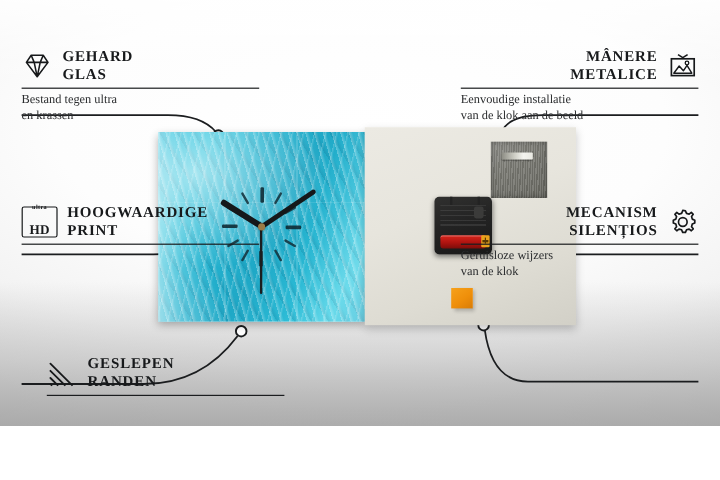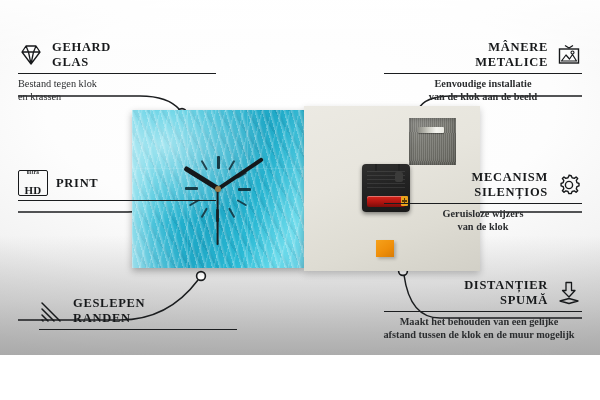--- a/index.html
+++ b/index.html
@@ -113,21 +113,21 @@
     font-size:12.5px;letter-spacing:.7px;color:#17191b;line-height:14.5px;
     text-transform:uppercase;font-weight:700;
   }
   .callout .rule{height:1.4px;background:#1b1d1f;margin-top:4px;}
   .callout .desc{font-size:10.3px;line-height:12.6px;color:#2b2d2f;margin-top:4px;}
   .callout.left .head{justify-content:flex-start;}
   .callout.left .title{text-align:left;}
   .callout.left .desc{text-align:left;}
   .callout.right .head{justify-content:flex-end;flex-direction:row;}
   .callout.right .title{text-align:right;}
-  .callout.right .desc{text-align:center;font-weight:bold;}
+  .callout.right .desc{text-align:left;}
   .ico{width:26px;height:26px;flex:0 0 26px;display:block;}
   .ico svg{display:block;width:26px;height:26px;}
 
   .hd-box{
     width:28px;height:24px;flex:0 0 28px;border:1.6px solid #17191b;border-radius:2px;
     display:flex;flex-direction:column;align-items:center;justify-content:center;line-height:1;gap:10px;
   }
   .hd-box .u{font-size:5.2px;letter-spacing:.3px;font-weight:700;color:#17191b;}
   .hd-box .h{font-size:11px;font-weight:700;letter-spacing:.2px;color:#17191b;margin-top:.5px;}
 
@@ -231,32 +231,33 @@
             <path d="M4 10 L8 4 H18 L22 10 L13 22 Z M4 10 H22 M8 4 L10.5 10 L13 22 M18 4 L15.5 10 L13 22 M10.5 10 H15.5" fill="none" stroke="#17191b" stroke-width="1.3" stroke-linejoin="round"></path>
           </svg>
       </span>
       <div>
         <div class="title">GEHARD</div>
         <div class="title">GLAS</div>
       </div>
     </div>
     <div class="rule"></div>
     <div class="desc">
-      <div>Bestand tegen klok</div>
+      <div>Bestand tegen ultra</div>
       <div>en krassen</div>
     </div>
   </div>
 
   <div class="callout left" id="c-print">
     <div class="head">
       <span class="hd-box">
         <span class="u">ultra</span>
         <span class="h">HD</span>
       </span>
       <div>
+        <div class="title">HOOGWAARDIGE</div>
         <div class="title">PRINT</div>
       </div>
     </div>
     <div class="rule"></div>
   </div>
 
   <div class="callout left" id="c-edges">
     <div class="head">
       <span class="ico">
         <svg viewBox="0 0 26 26">
@@ -311,33 +312,14 @@
         </svg>
       </span>
     </div>
     <div class="rule"></div>
     <div class="desc">
       <div>Geruisloze wijzers</div>
       <div>van de klok</div>
     </div>
   </div>
 
-  <div class="callout right" id="c-spacer">
-    <div class="head">
-      <div>
-        <div class="title">DISTANȚIER</div>
-        <div class="title">SPUMĂ</div>
-      </div>
-      <span class="ico">
-        <svg viewBox="0 0 26 26">
-          <path d="M10.5 2.5 h5 v8 h3.5 L13 17 L6.5 10.5 H10 v-8 Z" fill="none" stroke="#17191b" stroke-width="1.3" stroke-linejoin="round"></path>
-          <path d="M13 18.5 L22 21 L13 23.5 L4 21 Z" fill="none" stroke="#17191b" stroke-width="1.3" stroke-linejoin="round"></path>
-        </svg>
-      </span>
-    </div>
-    <div class="rule"></div>
-    <div class="desc">
-      <div>Maakt het behouden van een gelijke</div>
-      <div>afstand tussen de klok en de muur mogelijk</div>
-    </div>
-  </div>
 
 </div>
 
 </body></html>

